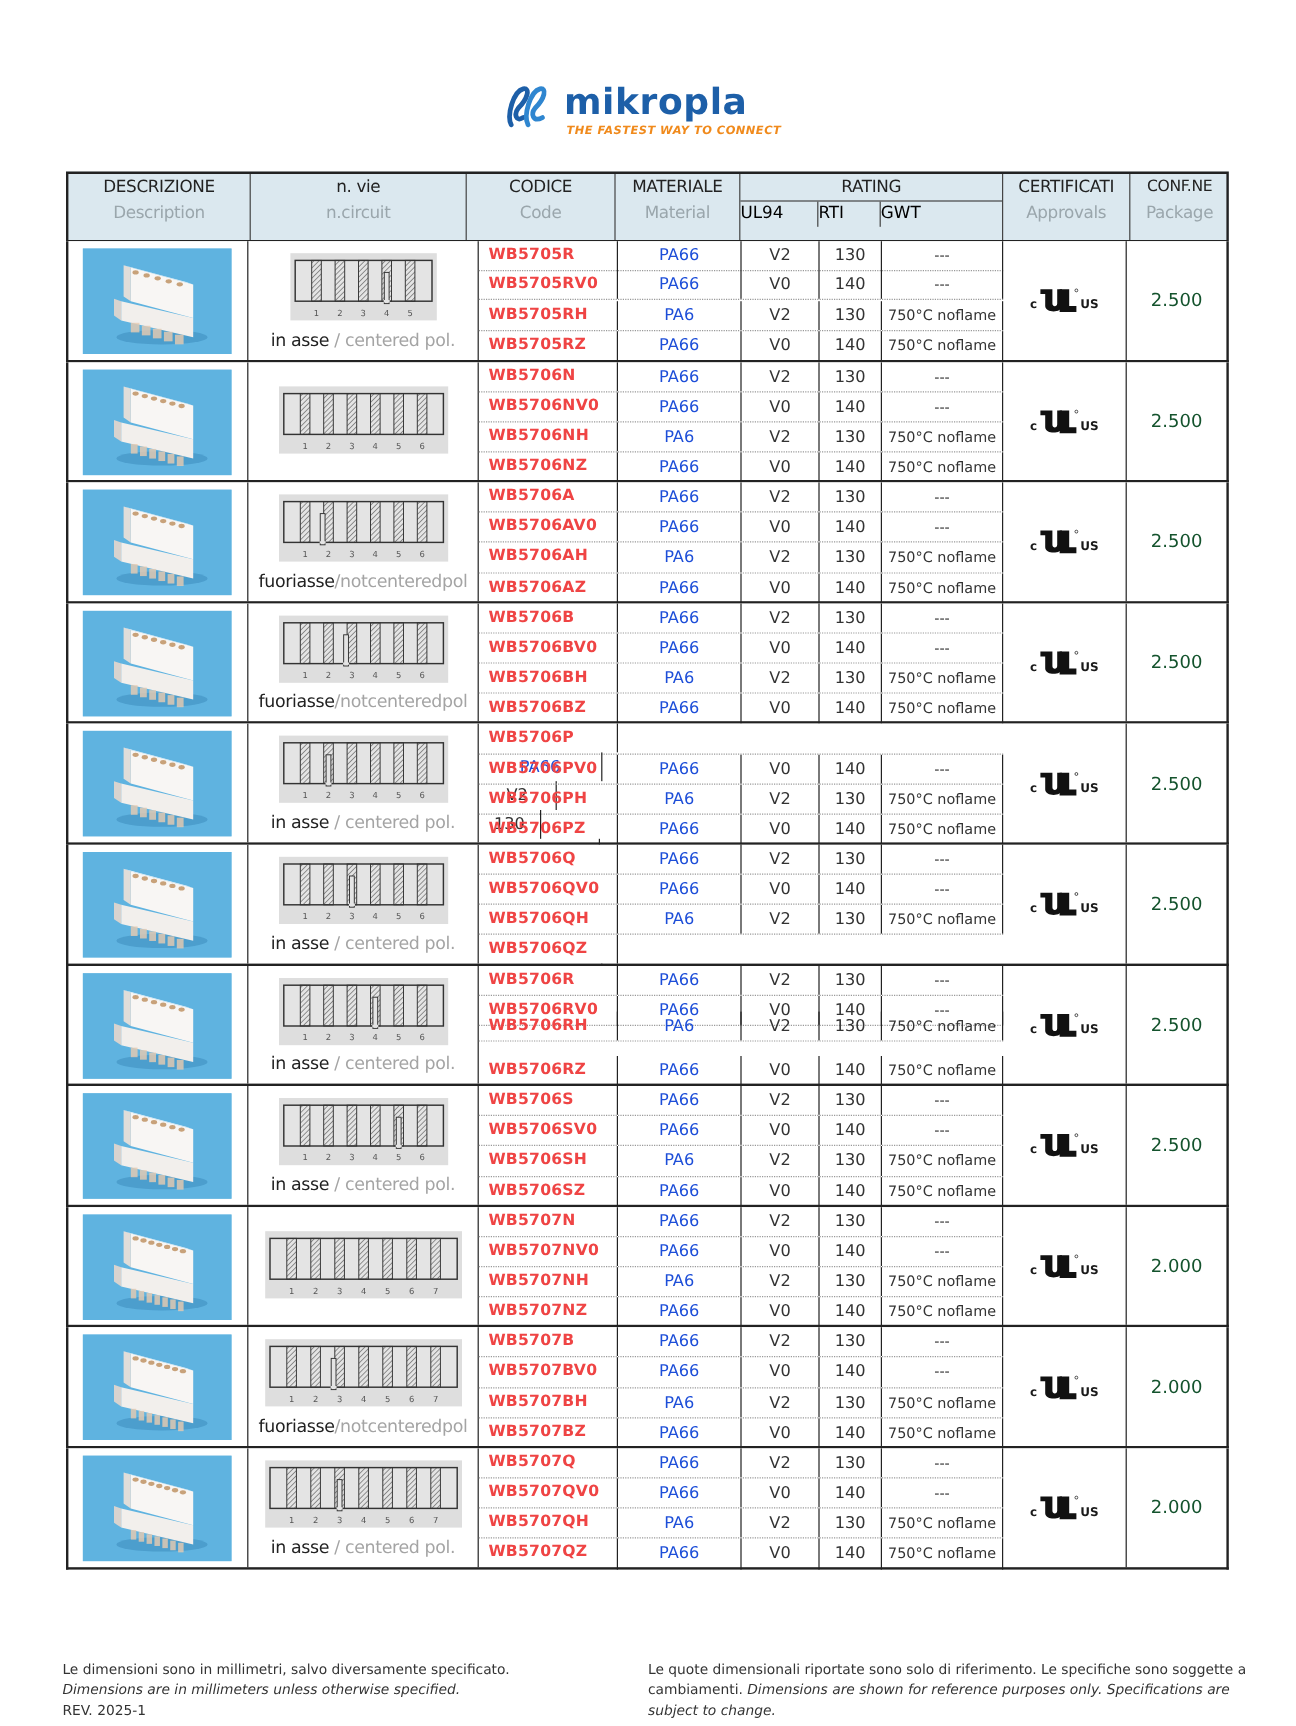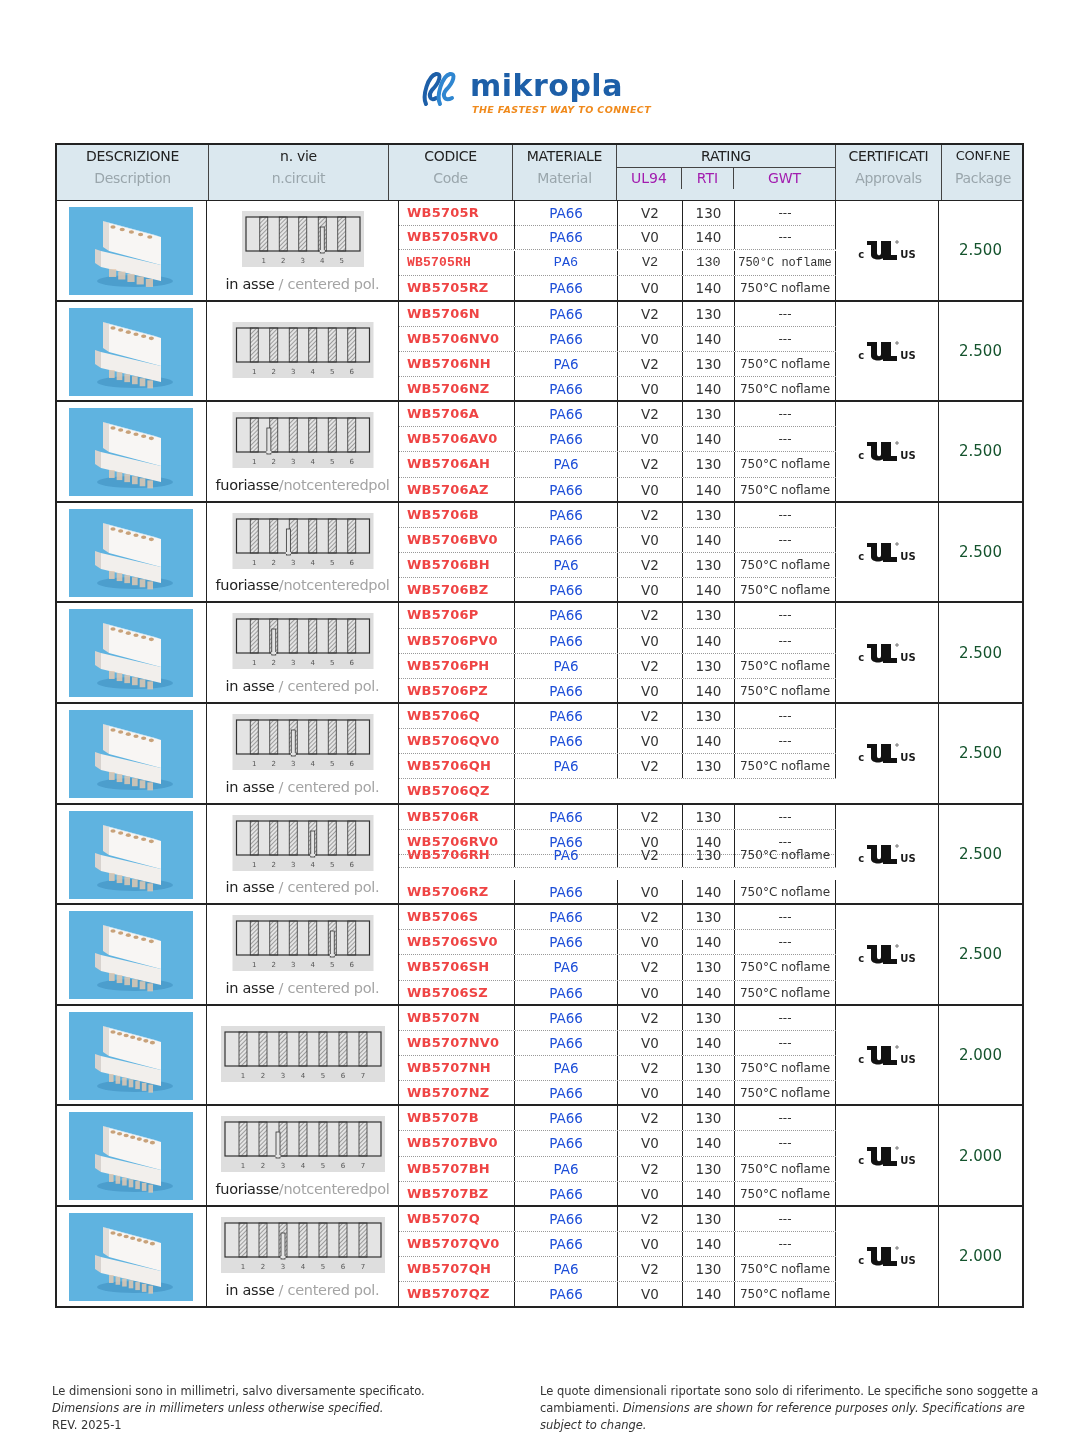--- a/index.html
+++ b/index.html
@@ -13,21 +13,21 @@
   .logo-tag { position: absolute; left: 52px; top: 36px; font-family: "DejaVu Sans", sans-serif; font-weight: bold; font-style: italic; font-size: 9.5px; color: #f08a1c; letter-spacing: 0.4px; white-space: nowrap; }
 
   
   .table { position: absolute; left: 55px; top: 143px; width: 969px; }
   .hdr { position: relative; height: 58px; background: #dbe8ef; border: 2px solid #222; border-bottom: 1.5px solid #222; }
   .hcell { position: absolute; top: 0; height: 100%; border-right: 1.5px solid #444; text-align: center; }
   .hcell:last-child { border-right: none; }
   .h-it { font-family: "DejaVu Sans", sans-serif; font-size: 14px; color: #222; line-height: 22px; height: 22px; letter-spacing: -0.3px; }
   .h-en { font-family: "DejaVu Sans", sans-serif; font-size: 14px; color: #9aa6ac; line-height: 22px; height: 22px; letter-spacing: -0.3px; }
   .rating-sub { position: absolute; left: 0; top: 22px; width: 100%; height: 22px; border-top: 1.5px solid #444; display: flex; }
-  .rating-sub div { height: 100%; border-right: 1.5px solid #444; font-size: 14px; line-height: 20px; color: #a21caf; text-align: center; }
+  .rating-sub div { height: 100%; border-right: 1.5px solid #444; font-size: 14px; line-height: 20px; color: #000000; text-align: left; }
   .rating-sub div:last-child { border-right: none; }
 
   .group { position: relative; height: 100.6px; border-left: 2px solid #222; border-right: 2px solid #222; border-bottom: 2px solid #222; background: #fff; }
   .gcell { position: absolute; top: 0; height: 100%; border-right: 1.5px solid #222; }
   .photo-cell { left: 0; width: 150px; }
   .photo { position: absolute; left: 12px; top: 6px; width: 124px; height: 88px; background: #5fb3e0; overflow: hidden; }
   .diag-cell { left: 150px; width: 192px; }
   .diagram { position: absolute; left: 50%; transform: translateX(-50%); background: #dedede; }
   .diagram svg { display: block; }
   .pol-label { position: absolute; left: 0; width: 100%; bottom: 8px; text-align: center; font-size: 14.5px; white-space: nowrap; letter-spacing: -0.3px; }
@@ -159,21 +159,21 @@
             <div class="c-rti">130</div>
             <div class="c-gwt">---</div>
           </div>
           <div class="crow dotted" style="top: 24px; justify-content: space-between;">
             <div class="c-code">WB5705RV0</div>
             <div class="c-mat">PA66</div>
             <div class="c-ul">V0</div>
             <div class="c-rti">140</div>
             <div class="c-gwt">---</div>
           </div>
-          <div class="crow dotted" style="top: 50.3px; font-family: Liberation Mono, monospace;">
+          <div class="crow dotted" style="top: 50.3px;">
             <div class="c-code">WB5705RH</div>
             <div class="c-mat">PA6</div>
             <div class="c-ul">V2</div>
             <div class="c-rti">130</div>
             <div class="c-gwt">750°C noflame</div>
           </div>
           <div class="crow" style="top: 75.45px;">
             <div class="c-code">WB5705RZ</div>
             <div class="c-mat">PA66</div>
             <div class="c-ul">V0</div>
@@ -518,21 +518,21 @@
               <text x="99.75" y="52" font-size="7" text-anchor="middle" fill="#555" font-family="DejaVu Sans, sans-serif">5</text>
               <rect x="115.25" y="6" width="8" height="34" fill="url(#hatch)" stroke="#333" stroke-width="0.8"></rect>
               <text x="119.25" y="52" font-size="7" text-anchor="middle" fill="#555" font-family="DejaVu Sans, sans-serif">6</text>
               <rect x="39.25" y="16" width="4" height="26" fill="#e4e4e4" stroke="#333" stroke-width="0.8"></rect>
               <line x1="38.75" y1="40" x2="43.75" y2="40" stroke="#e4e4e4" stroke-width="2"></line>
             </svg>
           </div>
           <div class="pol-label"><span class="pol-it">in asse</span><span class="pol-en"> / </span><span class="pol-en">centered pol.</span></div>
         </div>
         <div class="codes">
-          <div class="crow dotted" style="top: 0px;">
+          <div class="crow dotted" style="top: 0px; flex-direction: column;">
             <div class="c-code">WB5706P</div>
             <div class="c-mat">PA66</div>
             <div class="c-ul">V2</div>
             <div class="c-rti">130</div>
             <div class="c-gwt">---</div>
           </div>
           <div class="crow dotted" style="top: 25.15px;">
             <div class="c-code">WB5706PV0</div>
             <div class="c-mat">PA66</div>
             <div class="c-ul">V0</div>

